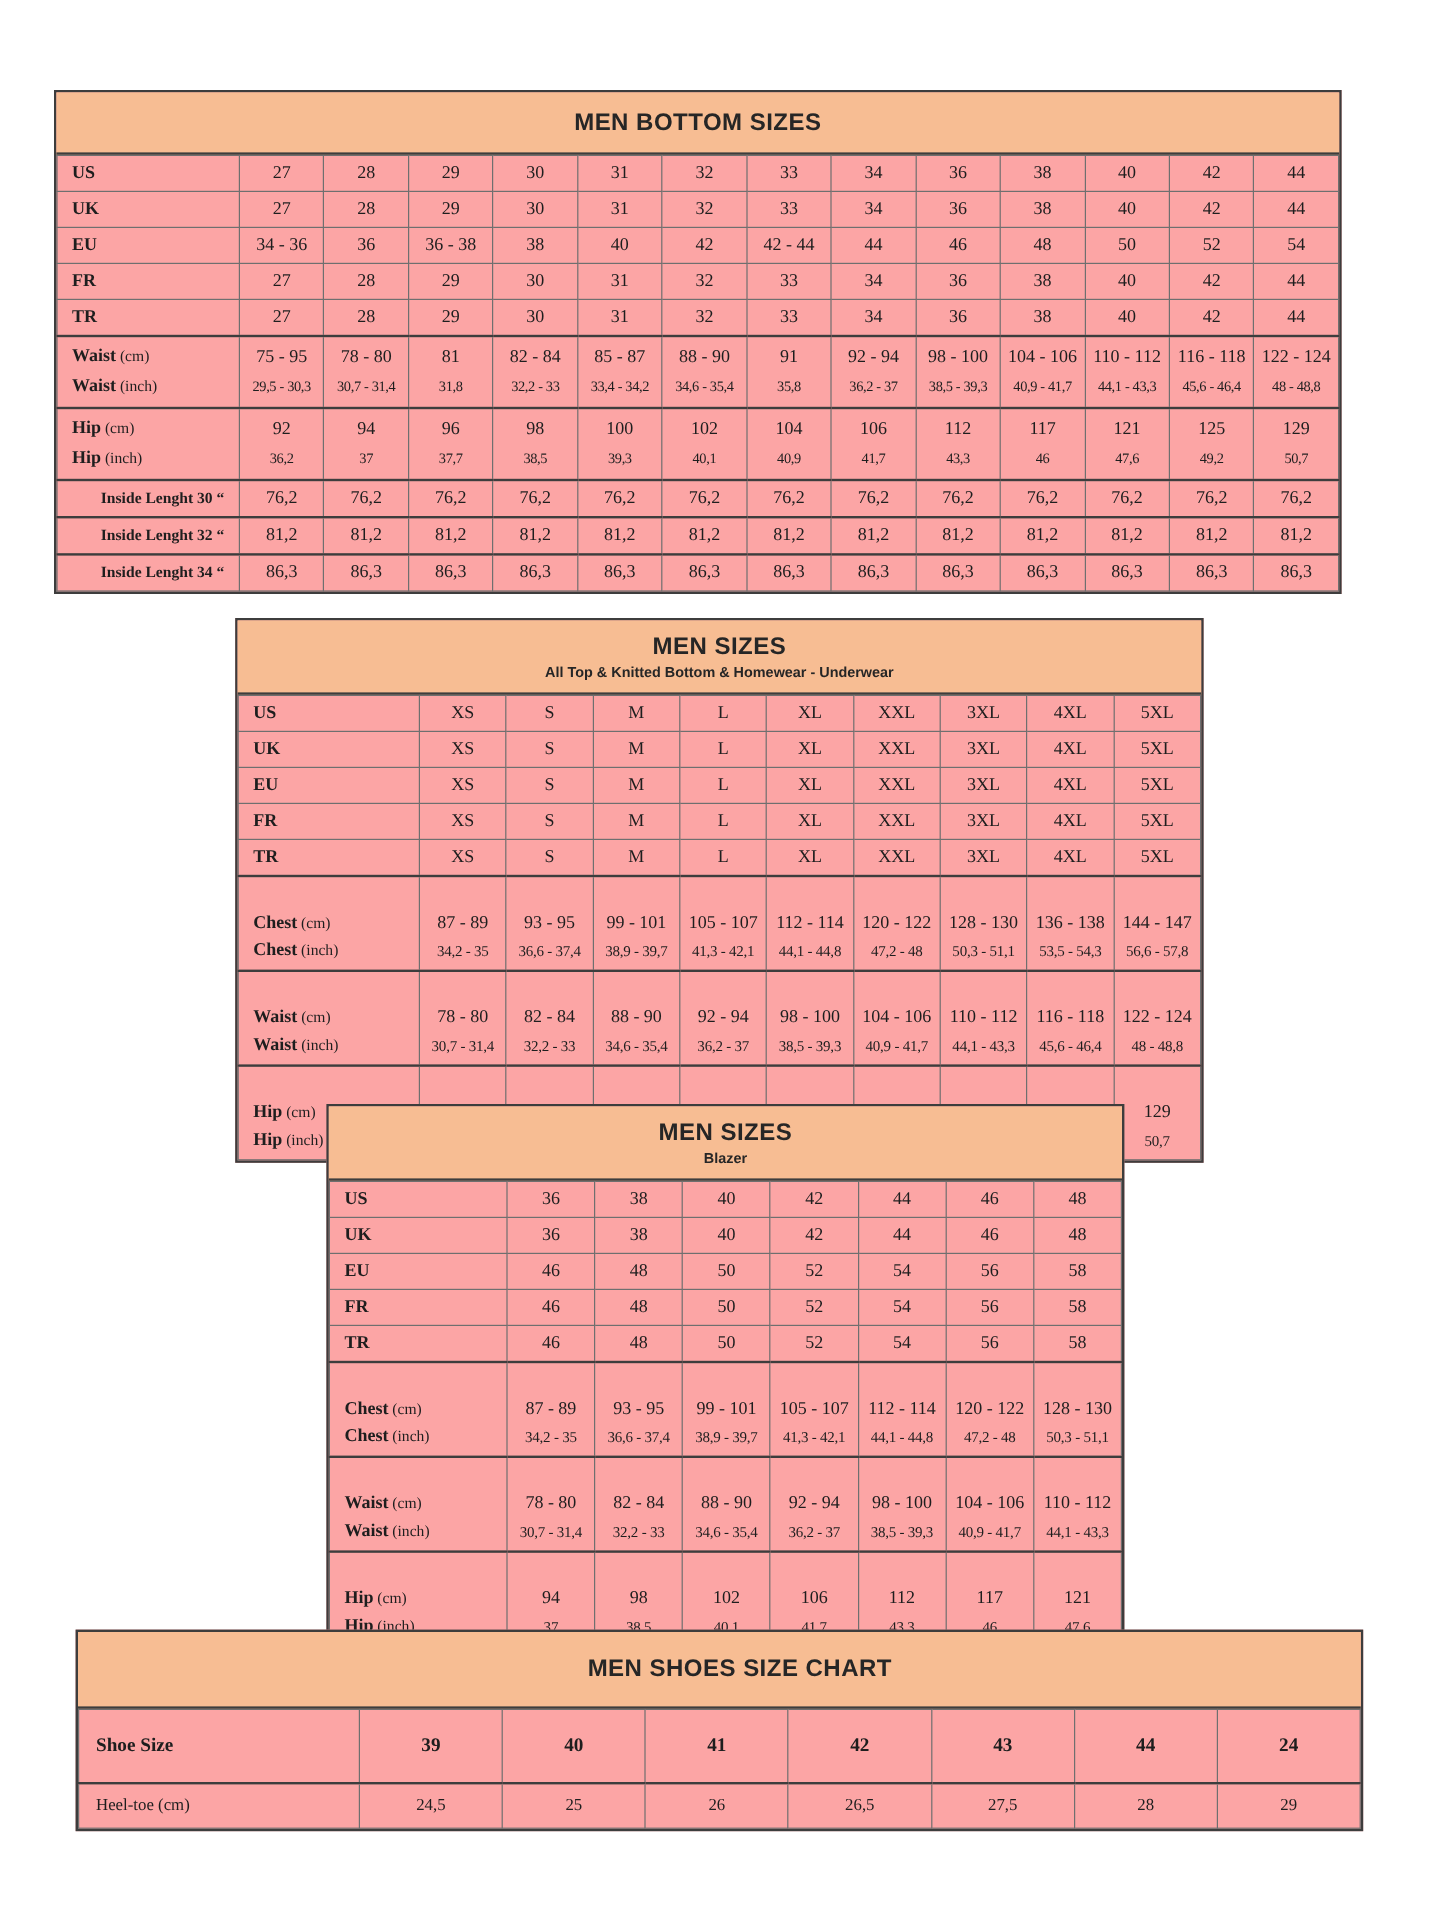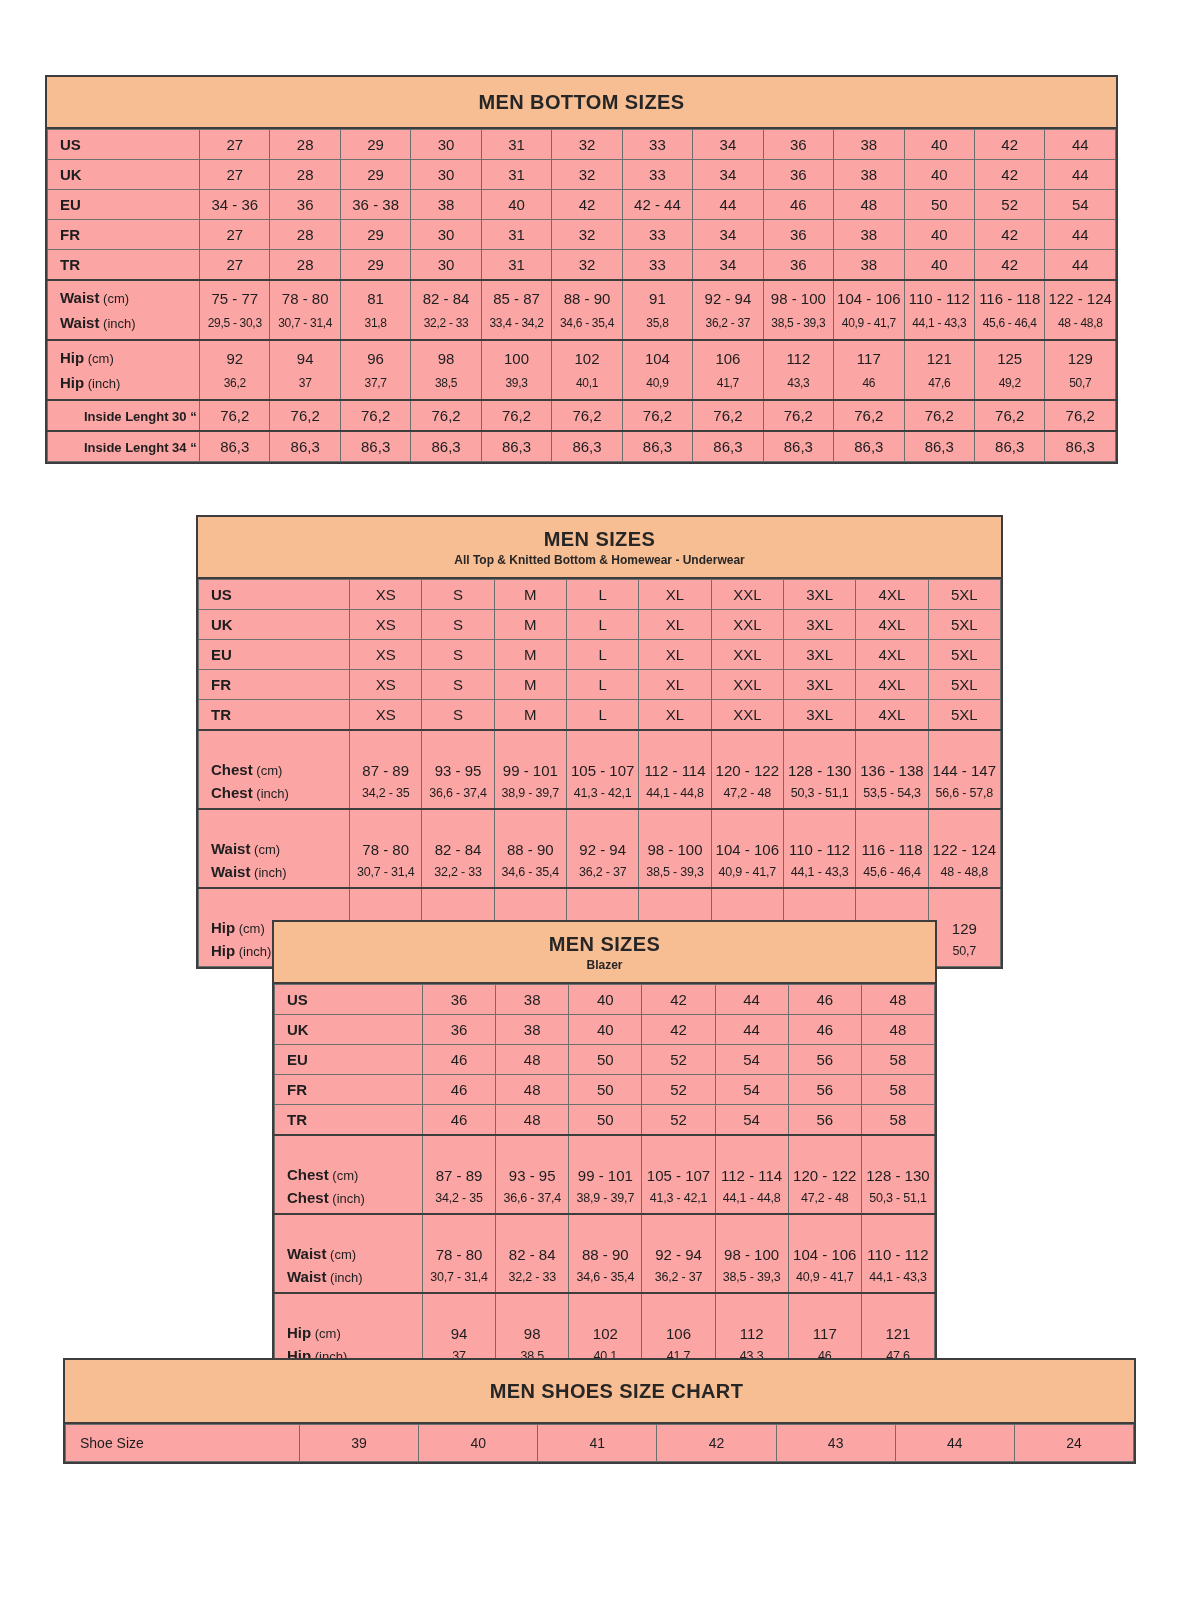--- a/index.html
+++ b/index.html
@@ -31,21 +31,21 @@
   #t2 .band,#t3 .band{height:60px;}
   #t4 .band{height:62px;padding-left:34px;}
   .table-title{
     font-size:20px;font-weight:bold;color:#262626;letter-spacing:0.4px;
   }
   .table-subtitle{
     font-size:12px;font-weight:bold;color:#262626;margin-top:2px;
   }
   .table-subtitle:empty{display:none;}
 
-  table{width:100%;border-collapse:collapse;table-layout:fixed;}
+  table{width:100%;border-collapse:collapse;table-layout:fixed;font-family:Liberation Serif, serif;}
   td{
     border:1px solid #6f6f6f;
     text-align:center;vertical-align:middle;
     font-size:15px;color:#1e1e1e;
     white-space:nowrap;overflow:hidden;
     padding:0;
   }
   tr.group-start td{border-top:2px solid #3d3d3d;}
   tr.single td{height:29px;}
   td.label-cell{text-align:left;padding-left:12px;font-weight:bold;}
@@ -186,21 +186,21 @@
         </tr>
         <tr class="double group-start">
           <td class="label-cell">
             <div class="dstack lstack">
               <div><span class="lbl-main">Waist</span><span class="lbl-unit">&nbsp;(cm)</span></div>
               <div><span class="lbl-main">Waist</span><span class="lbl-unit">&nbsp;(inch)</span></div>
             </div>
           </td>
           <td>
             <div class="dstack">
-              <div class="line-top">75 - 77</div>
+              <div class="line-top">75 - 95</div>
               <div class="line-bottom">29,5 - 30,3</div>
             </div>
           </td>
           <td>
             <div class="dstack">
               <div class="line-top">78 - 80</div>
               <div class="line-bottom">30,7 - 31,4</div>
             </div>
           </td>
           <td>
@@ -366,20 +366,38 @@
           <td>76,2</td>
           <td>76,2</td>
           <td>76,2</td>
           <td>76,2</td>
           <td>76,2</td>
           <td>76,2</td>
           <td>76,2</td>
           <td>76,2</td>
           <td>76,2</td>
           <td>76,2</td>
+        </tr>
+        <tr class="single group-start">
+          <td class="label-cell small-label">
+            <div><span class="lbl-main">Inside Lenght 32 “</span></div>
+          </td>
+          <td>81,2</td>
+          <td>81,2</td>
+          <td>81,2</td>
+          <td>81,2</td>
+          <td>81,2</td>
+          <td>81,2</td>
+          <td>81,2</td>
+          <td>81,2</td>
+          <td>81,2</td>
+          <td>81,2</td>
+          <td>81,2</td>
+          <td>81,2</td>
+          <td>81,2</td>
         </tr>
         <tr class="single group-start">
           <td class="label-cell small-label">
             <div><span class="lbl-main">Inside Lenght 34 “</span></div>
           </td>
           <td>86,3</td>
           <td>86,3</td>
           <td>86,3</td>
           <td>86,3</td>
           <td>86,3</td>
@@ -928,15 +946,27 @@
             <div><span class="lbl-main">Shoe Size</span></div>
           </td>
           <td>39</td>
           <td>40</td>
           <td>41</td>
           <td>42</td>
           <td>43</td>
           <td>44</td>
           <td>24</td>
         </tr>
+        <tr class="single group-start">
+          <td class="label-cell">
+            <div><span class="lbl-main">Heel-toe (cm)</span></div>
+          </td>
+          <td>24,5</td>
+          <td>25</td>
+          <td>26</td>
+          <td>26,5</td>
+          <td>27,5</td>
+          <td>28</td>
+          <td>29</td>
+        </tr>
       </tbody>
     </table>
   </div>
 
 </body></html>

